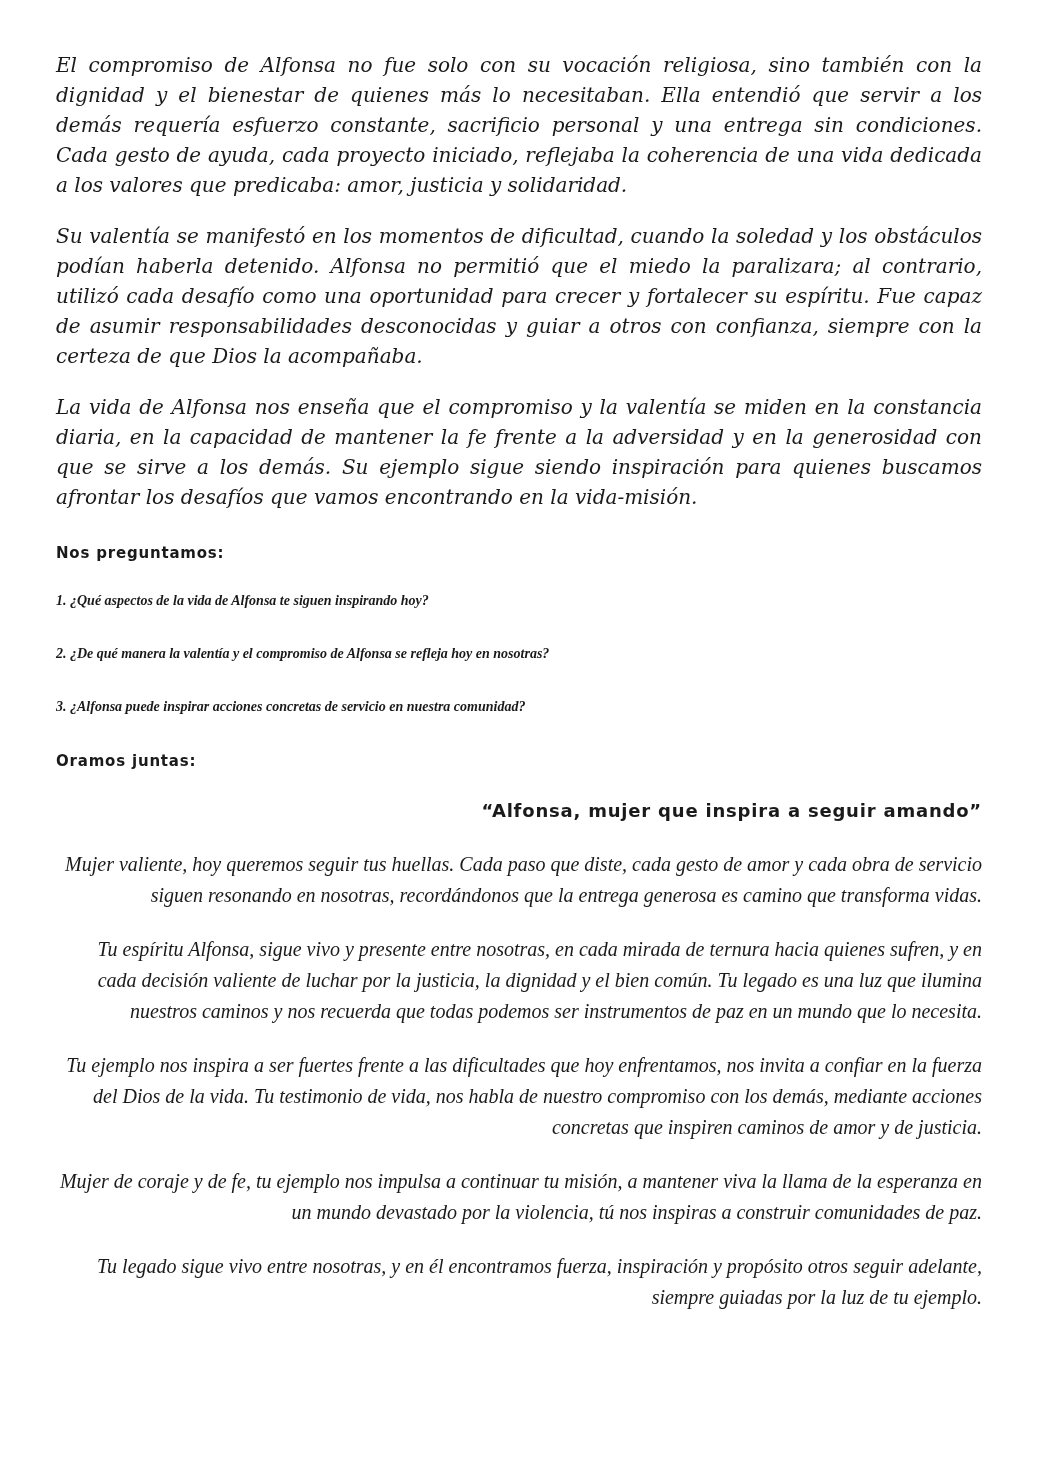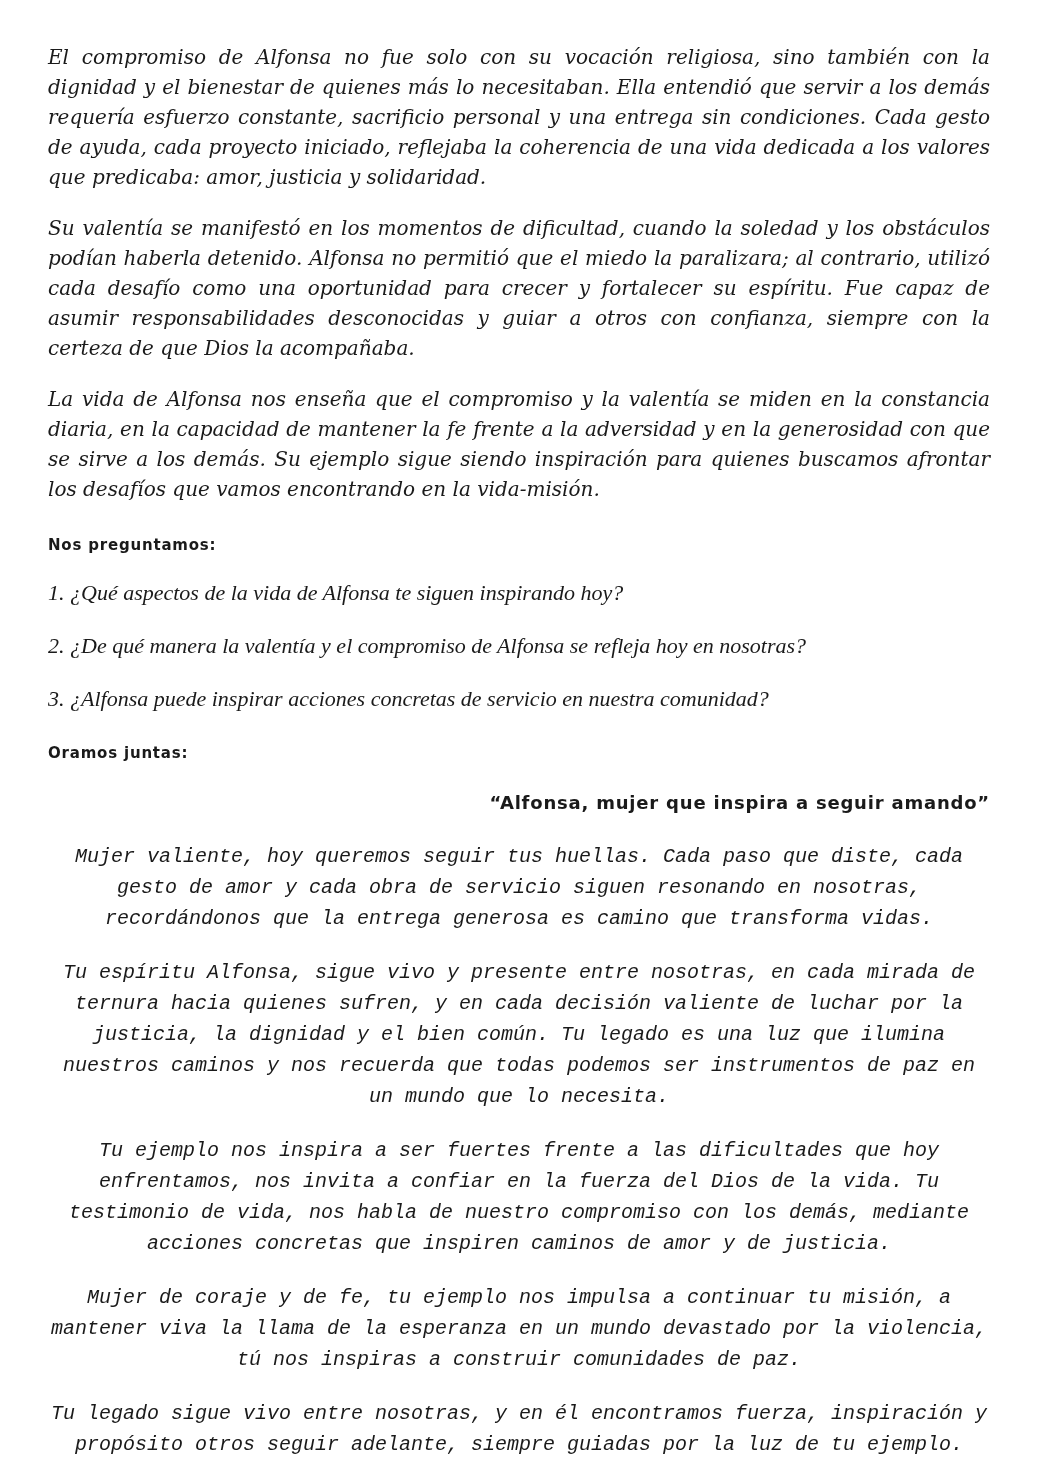--- a/index.html
+++ b/index.html
@@ -31,44 +31,44 @@
     font-weight: 700;
     font-style: normal;
     font-size: 15px;
     letter-spacing: 0.8px;
     margin: 32px 0 26px 0;
   }
   
   .question {
     font-family: "Liberation Serif", serif;
     font-style: italic;
-    font-weight: 400;
-    font-size: 22px;
+    font-weight: 700;
+    font-size: 14px;
     line-height: 26px;
     margin: 0 0 27px 0;
   }
   
   .quote {
     font-family: "DejaVu Sans", sans-serif;
     font-weight: 700;
     font-size: 18px;
     letter-spacing: 0.8px;
     text-align: right;
     margin: 30px 0 28px 0;
   }
   
   .body-center {
-    font-family: Liberation Mono, monospace;
+    font-family: Liberation Serif, serif;
     font-style: italic;
     font-size: 20px;
     line-height: 31px;
-    text-align: center;
+    text-align: right;
     margin: 0 0 23px 0;
   }
-  section { margin: 0; padding: 0; }
+  section { margin: 8px; padding: 0; }
 </style>
 </head>
 <body>
 
 <div class="page">
 
   <section>
     <p class="body-just">El compromiso de Alfonsa no fue solo con su vocación religiosa, sino también con la dignidad y el bienestar de quienes más lo necesitaban. Ella entendió que servir a los demás requería esfuerzo constante, sacrificio personal y una entrega sin condiciones. Cada gesto de ayuda, cada proyecto iniciado, reflejaba la coherencia de una vida dedicada a los valores que predicaba: amor, justicia y solidaridad.</p>
     <p class="body-just">Su valentía se manifestó en los momentos de dificultad, cuando la soledad y los obstáculos podían haberla detenido. Alfonsa no permitió que el miedo la paralizara; al contrario, utilizó cada desafío como una oportunidad para crecer y fortalecer su espíritu. Fue capaz de asumir responsabilidades desconocidas y guiar a otros con confianza, siempre con la certeza de que Dios la acompañaba.</p>
     <p class="body-just">La vida de Alfonsa nos enseña que el compromiso y la valentía se miden en la constancia diaria, en la capacidad de mantener la fe frente a la adversidad y en la generosidad con que se sirve a los demás. Su ejemplo sigue siendo inspiración para quienes buscamos afrontar los desafíos que vamos encontrando en la vida-misión.</p>

